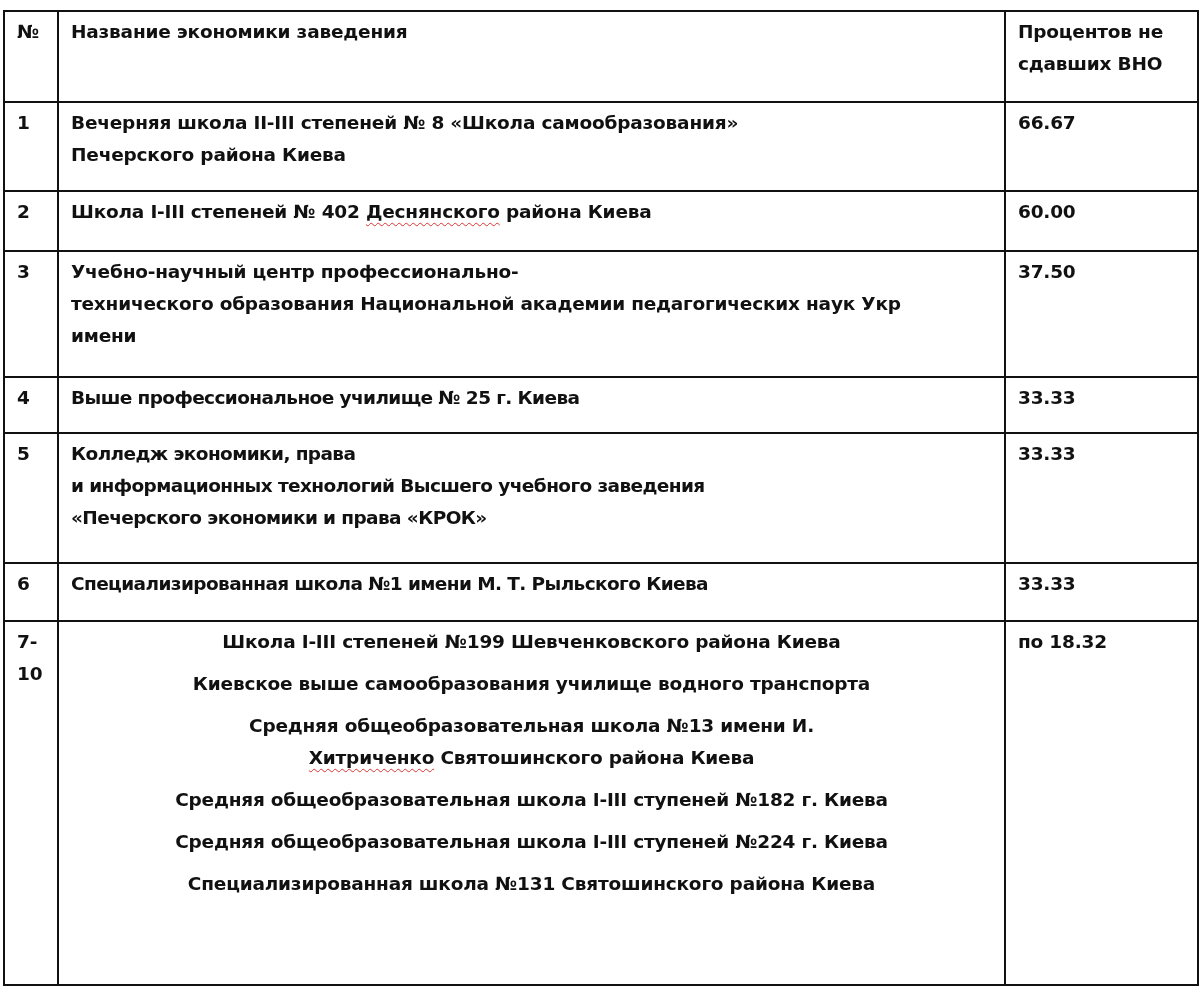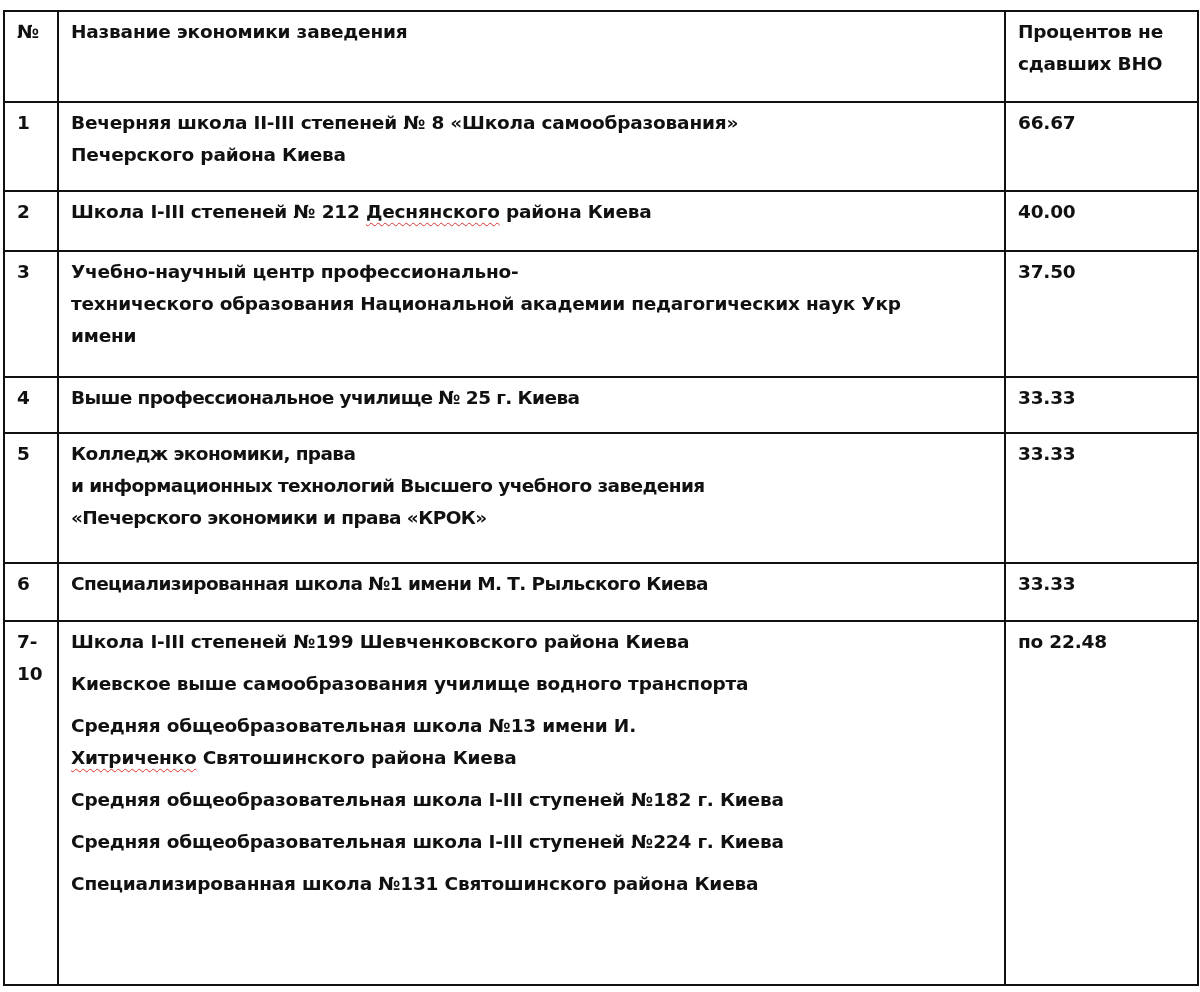--- a/index.html
+++ b/index.html
@@ -14,21 +14,21 @@
     font-weight: bold; font-size: 18.5px; line-height: 32px;
     padding: 4px 12px 0 12px; letter-spacing: -0.2px;
   }
   col.c1 { width: 54px; }
   col.c2 { width: 947px; }
   col.c3 { width: 193px; }
   th { font-size: 18.5px; }
   td.num, th.num { padding-left: 11px; padding-right: 4px; }
   .line { display: block; white-space: nowrap; }
   .spell { text-decoration: underline wavy #d33; text-decoration-skip-ink: none; text-underline-offset: 4px; text-decoration-thickness: 1px; }
-  .item { display: block; }
+  .item { display: block; text-align: center; }
   .gap { height: 10px; }
   .cond { letter-spacing: -0.6px; }
 </style>
 </head>
 <body>
 
 <table class="grid">
   <colgroup>
       <col class="c1">
       <col class="c2">
@@ -48,22 +48,22 @@
     <td class="num">1</td>
     <td>
       <span class="line">Вечерняя школа II-III степеней № 8 «Школа самообразования»</span>
       <span class="line">Печерского района Киева</span>
     </td>
     <td>66.67</td>
   </tr>
 
   <tr style="height:60px">
     <td class="num">2</td>
-    <td><span>Школа I-III степеней № 212 </span><span class="spell">Деснянского</span><span> района Киева</span></td>
-    <td>40.00</td>
+    <td><span>Школа I-III степеней № 402 </span><span class="spell">Деснянского</span><span> района Киева</span></td>
+    <td>60.00</td>
   </tr>
 
   <tr style="height:126px">
     <td class="num">3</td>
     <td>
       <span class="line">Учебно-научный центр профессионально-</span>
       <span class="line">технического образования Национальной академии педагогических наук Укр</span>
       <span class="line">имени</span>
     </td>
     <td>37.50</td>
@@ -107,16 +107,16 @@
       <div class="gap"></div>
       <span class="item">Средняя общеобразовательная школа №13 имени И.</span>
       <span class="item"><span class="spell">Хитриченко</span><span> Святошинского района Киева</span></span>
       <div class="gap"></div>
       <span class="item">Средняя общеобразовательная школа I-III ступеней №182 г. Киева</span>
       <div class="gap"></div>
       <span class="item">Средняя общеобразовательная школа I-III ступеней №224 г. Киева</span>
       <div class="gap"></div>
       <span class="item">Специализированная школа №131 Святошинского района Киева</span>
     </td>
-    <td>по 22.48</td>
+    <td>по 18.32</td>
   </tr>
 </tbody>
   </table>
 
 </body></html>

